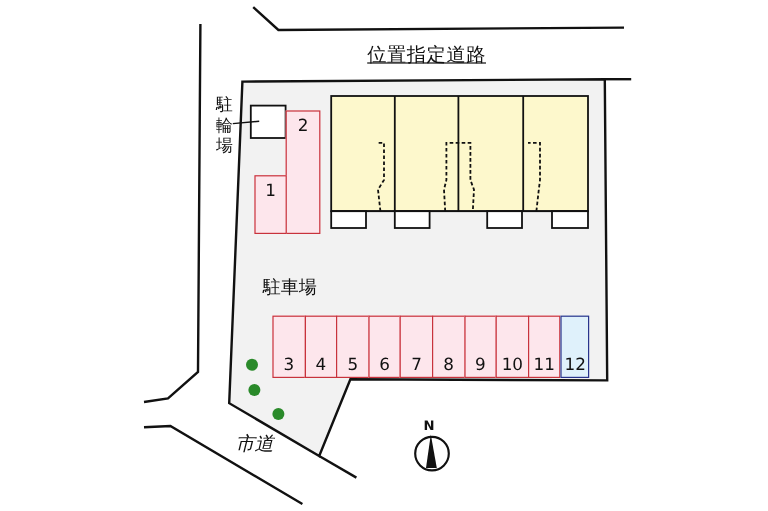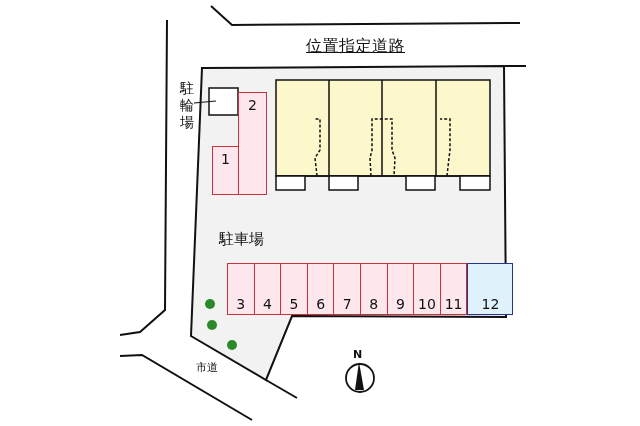--- a/index.html
+++ b/index.html
@@ -3,21 +3,21 @@
 <meta charset="utf-8">
 <style>
   html, body { margin: 0; padding: 0; background: #ffffff; }
   body { width: 640px; height: 426px; position: relative; overflow: hidden;
          font-family: "DejaVu Sans", "Liberation Sans", sans-serif; }
   #map { position: absolute; left: 0; top: 0; width: 640px; height: 426px; }
   .lbl { position: absolute; color: #111; font-family: "DejaVu Sans", sans-serif; }
   .road-top { left: 306px; top: 36px; font-size: 16px; letter-spacing: 0.5px; text-decoration: underline; }
   .bike-lbl { left: 178px; top: 80px; font-size: 14px; width: 16px; line-height: 17px; text-align: right; word-break: break-all; }
   .park-lbl { left: 219px; top: 230px; font-size: 15px; }
-  .city-road { left: 196px; top: 360px; font-size: 11px; }
+  .city-road { left: 196px; top: 360px; font-size: 16px; font-style: italic; }
   .num { position: absolute; font-size: 14px; color: #111; text-align: center; line-height: 16px; }
   .space { position: absolute; box-sizing: border-box; border: 1.3px solid #c8323c; background: #fde6ec; }
   .space.blue { border-color: #28348c; background: #dff1fb; }
   .row-num { position: absolute; bottom: 2px; left: 0; right: 0; text-align: center; font-size: 14px; color: #111; }
   .compass-n { left: 353px; top: 348px; font-size: 11px; font-weight: bold; }
 </style>
 </head>
 <body>
 
 <svg id="map" viewBox="0 0 640 426" xmlns="http://www.w3.org/2000/svg">
@@ -102,16 +102,16 @@
     </div>
   <div class="space" style="left:159.6px;top:0;width:27.6px;height:52px;">
       <div class="row-num">9</div>
     </div>
   <div class="space" style="left:186.2px;top:0;width:27.6px;height:52px;">
       <div class="row-num">10</div>
     </div>
   <div class="space" style="left:212.8px;top:0;width:27.6px;height:52px;">
       <div class="row-num">11</div>
     </div>
-  <div class="space blue" style="left:240.4px;top:0;width:46px;height:52px;">
+  <div class="space blue" style="left:240.4px;top:0;width:24px;height:52px;">
       <div class="row-num">12</div>
     </div>
 </div>
 
 </body></html>

